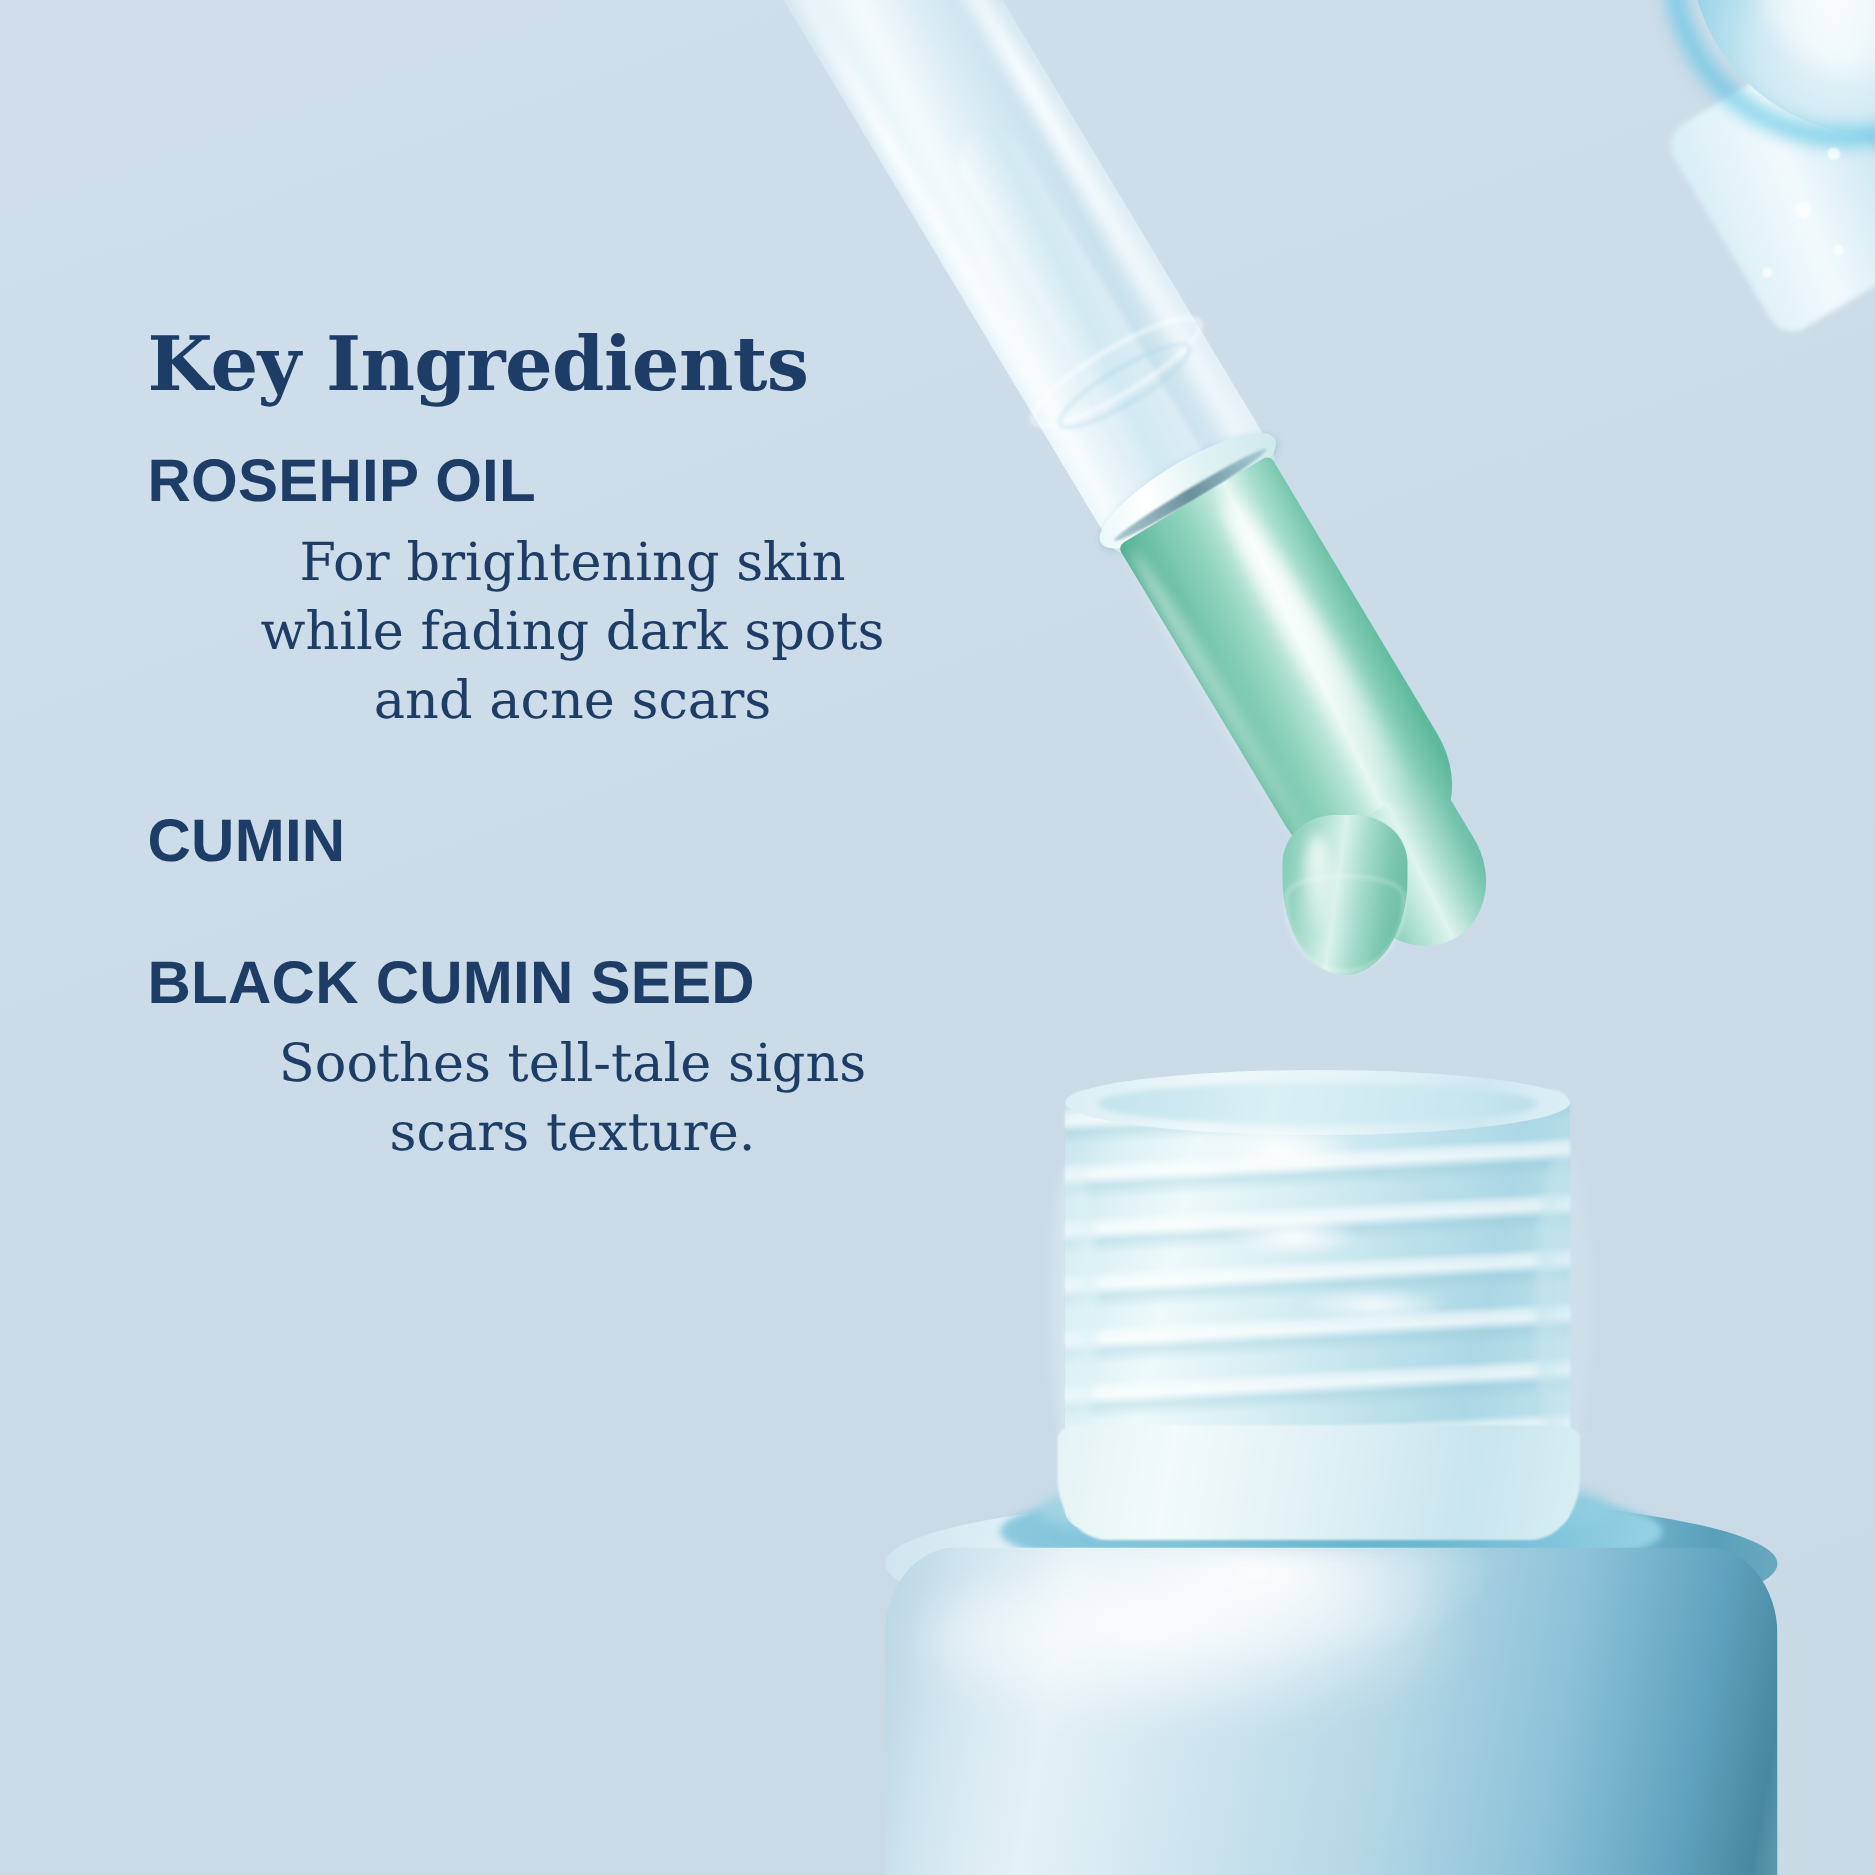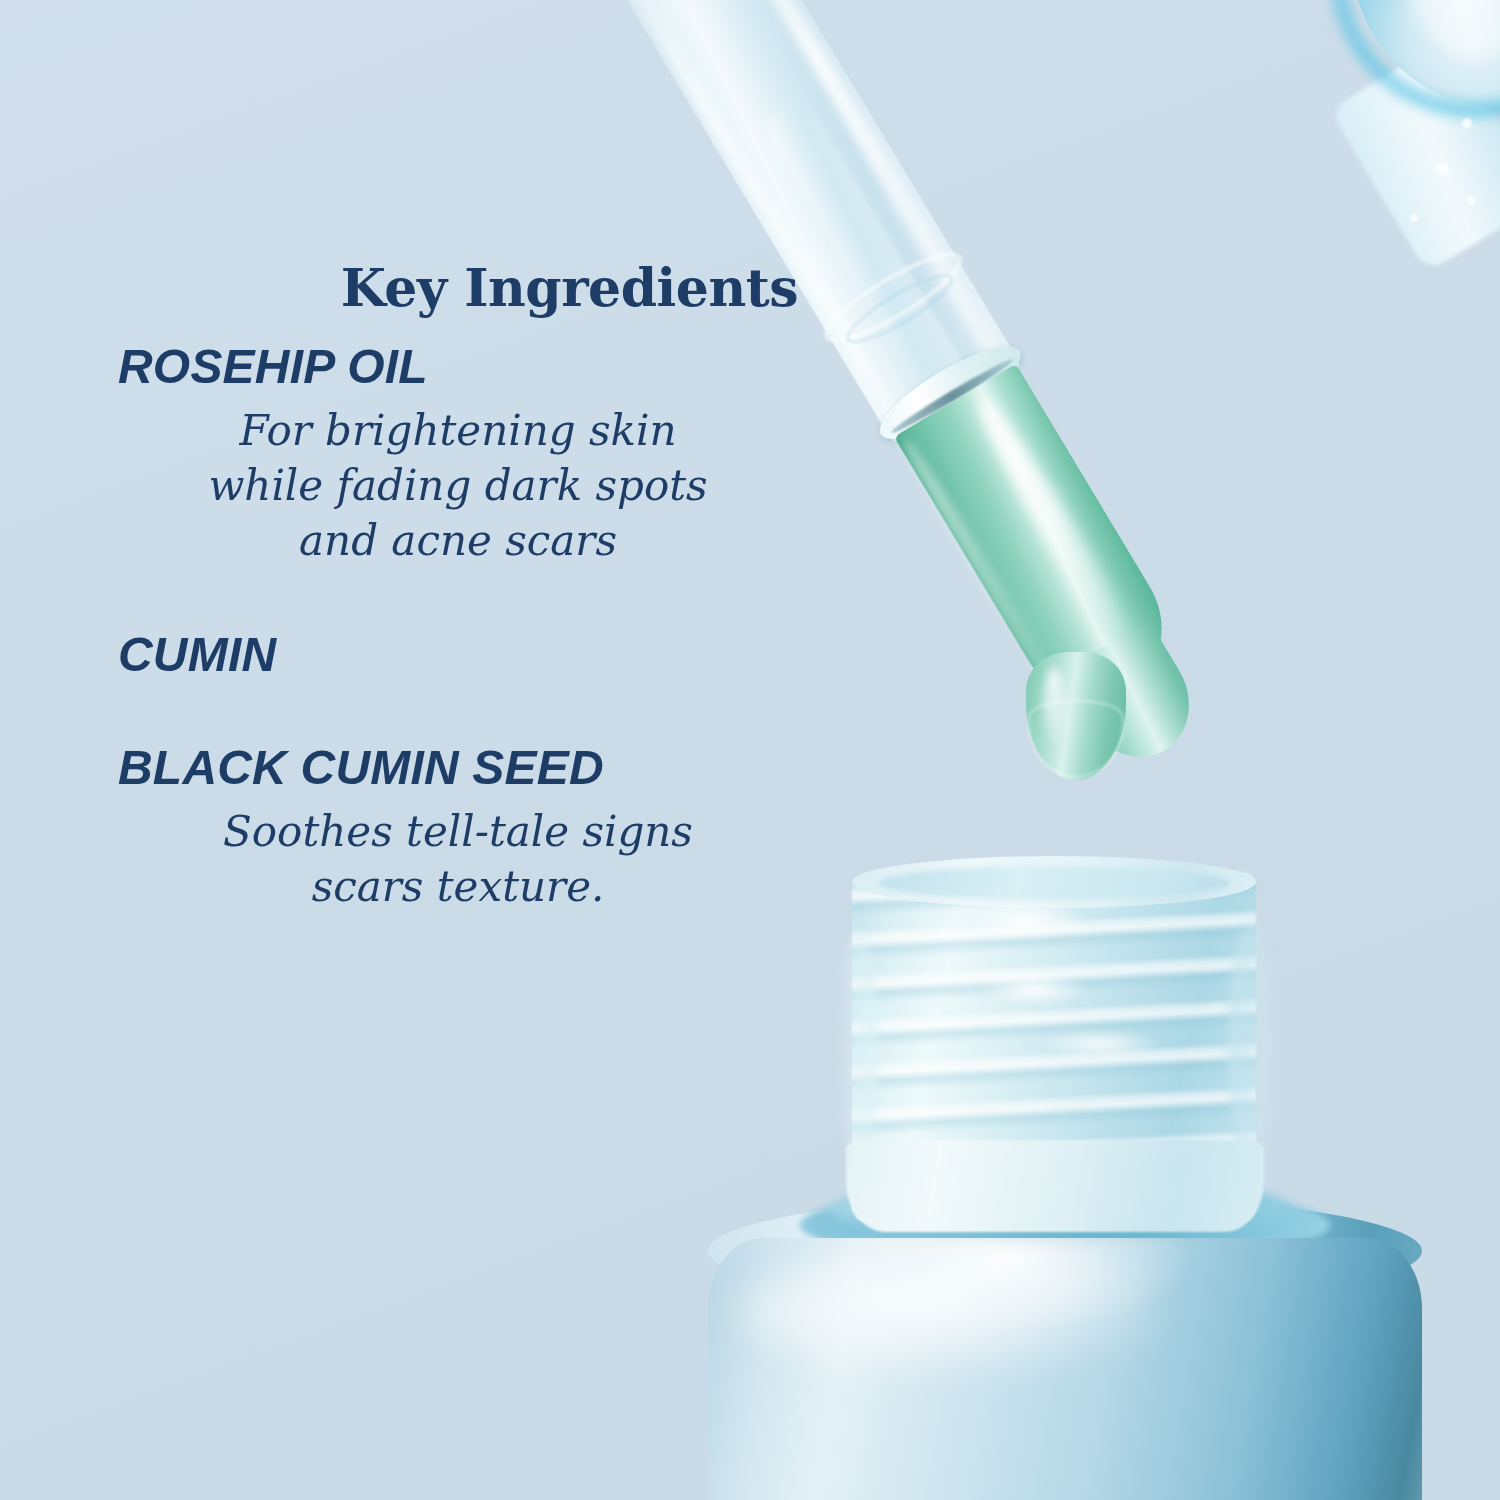--- a/index.html
+++ b/index.html
@@ -26,31 +26,29 @@
     position: absolute;
     left: 118px;
     top: 262px;
     width: 680px;
     z-index: 40;
   }
 
   .title {
     font-family: "DejaVu Serif", "Liberation Serif", serif;
     font-weight: bold;
-    font-size: 52px;
+    font-size: 60px;
     line-height: 1.0;
     color: #1d3c66;
     letter-spacing: -0.5px;
-    margin: 0 0 28px 0;
-    text-align: right;
+    margin: 0 0 39px 0;
   }
 
   .ing-block {
     margin-bottom: 62px;
-    font-style: italic;
   }
   .ing-block:last-child { margin-bottom: 16px; }
 
   .ing-name {
     font-family: "Liberation Sans", sans-serif;
     font-weight: bold;
     font-size: 48px;
     line-height: 1.05;
     letter-spacing: 0.2px;
     color: #1d3c66;

